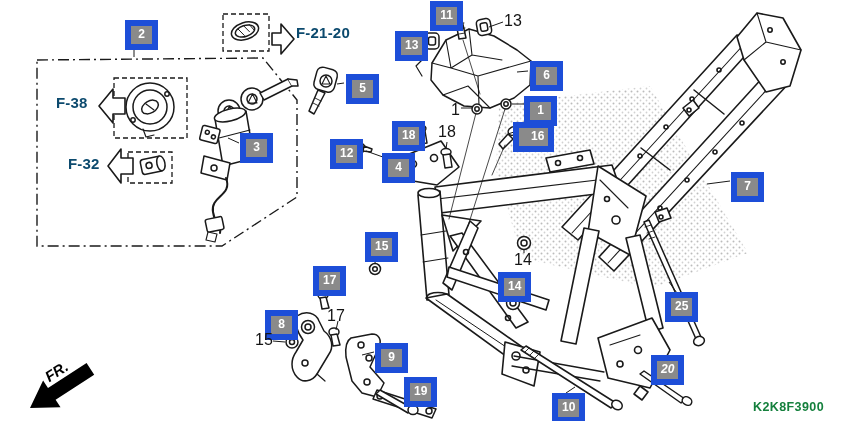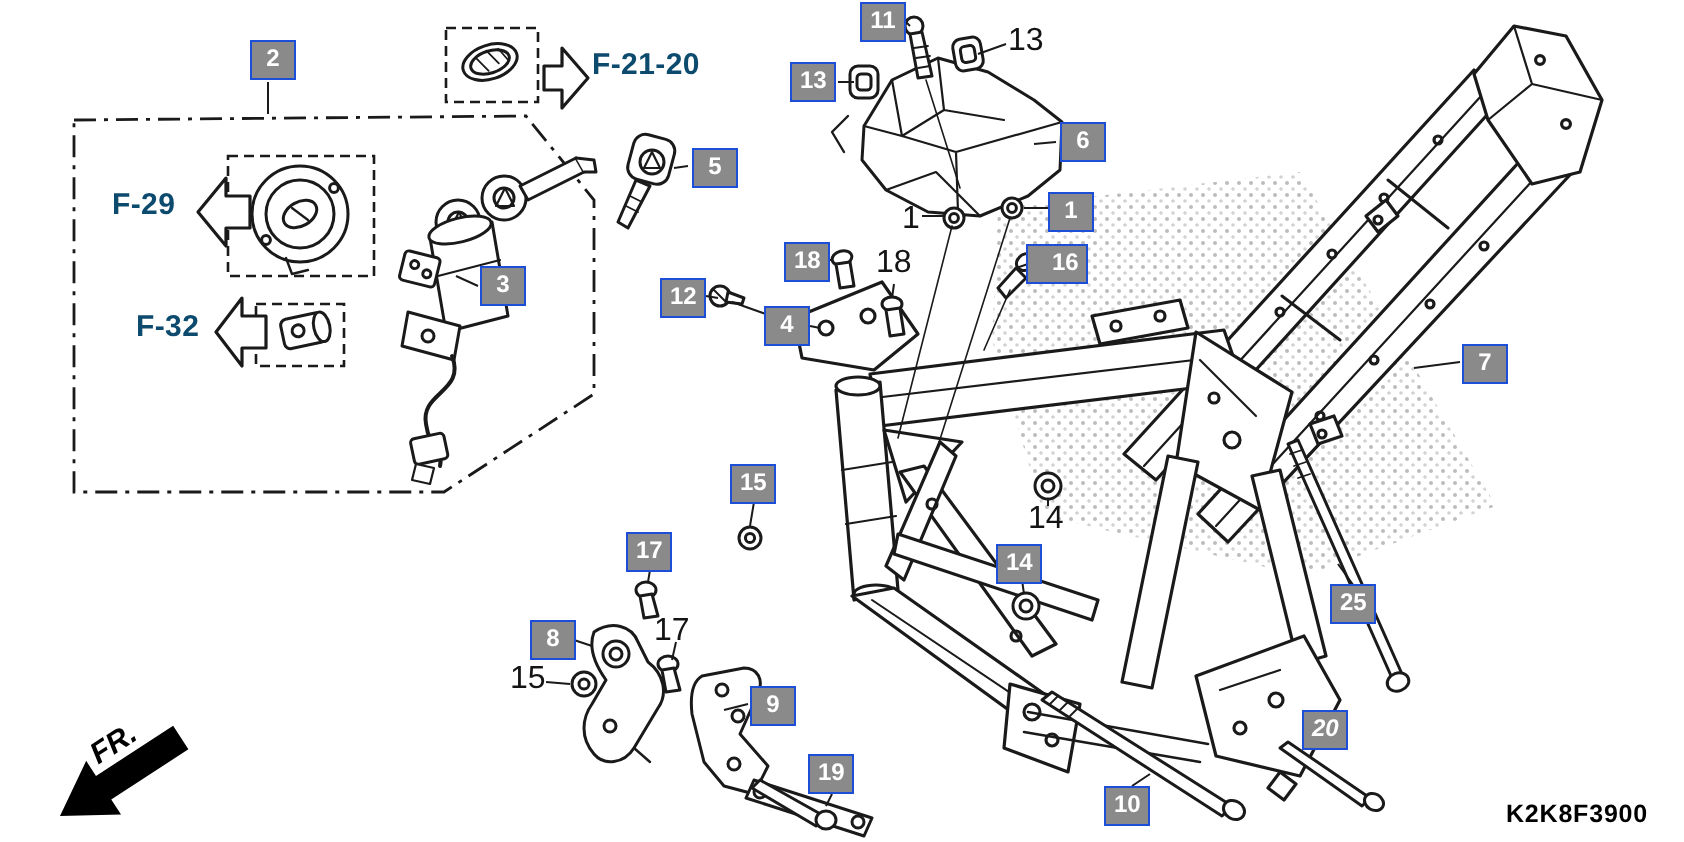--- a/index.html
+++ b/index.html
@@ -4,36 +4,36 @@
 <style>
   html,body{margin:0;padding:0;background:#fff;}
   .stage{
     position:relative;width:842px;height:421px;background:#ffffff;overflow:hidden;
     font-family:"Liberation Sans",sans-serif;
   }
   .stage svg{position:absolute;left:0;top:0;}
   #callout-layer{position:absolute;left:0;top:0;width:842px;height:421px;}
   .co-box{
     position:absolute;min-width:13px;height:15px;padding:1px 4px 2px;
-    background:#8a8a8a;border:1px solid #1d4ed8;color:#fff;
+    background:#8a8a8a;border:6px solid #1d4ed8;color:#fff;
     font:bold 12px/15px "Liberation Sans",sans-serif;text-align:center;
   }
   .co-plain{
     position:absolute;color:#141414;
     font:400 16px/16px "Liberation Sans",sans-serif;
   }
   .ref-label{
     position:absolute;color:#0c4a6e;
     font:bold 15px/16px "Liberation Sans",sans-serif;letter-spacing:.2px;
   }
   .ref-2120{left:296px;top:25px;}
   .ref-21{left:56px;top:95px;}
   .ref-23{left:68px;top:156px;}
   .part-code{
-    position:absolute;left:753px;top:400px;color:#000000;
+    position:absolute;left:753px;top:400px;color:#15803d;
     font:600 12.5px/14px "Liberation Sans",sans-serif;letter-spacing:.4px;
   }
 </style>
 </head>
 <body>
 
 <div class="stage">
 
 <svg width="842" height="421" viewBox="0 0 842 421">
   <defs>
@@ -344,18 +344,18 @@
       <div class="co-box" style="left: 665px; top: 292px;">25</div>
       <div class="co-plain" style="left: 451px; top: 102px;">1</div>
       <div class="co-plain" style="left: 504px; top: 13px;">13</div>
       <div class="co-plain" style="left: 514px; top: 252px;">14</div>
       <div class="co-plain" style="left: 255px; top: 332px;">15</div>
       <div class="co-plain" style="left: 327px; top: 308px;">17</div>
       <div class="co-plain" style="left: 438px; top: 124px;">18</div>
     </div>
 
 <div class="ref-label ref-2120">F-21-20</div>
-<div class="ref-label ref-21">F-29</div>
+<div class="ref-label ref-21">F-38</div>
 <div class="ref-label ref-23">F-32</div>
 
 <div class="part-code">K2K8F3900</div>
 
 </div>
 
 </body></html>

